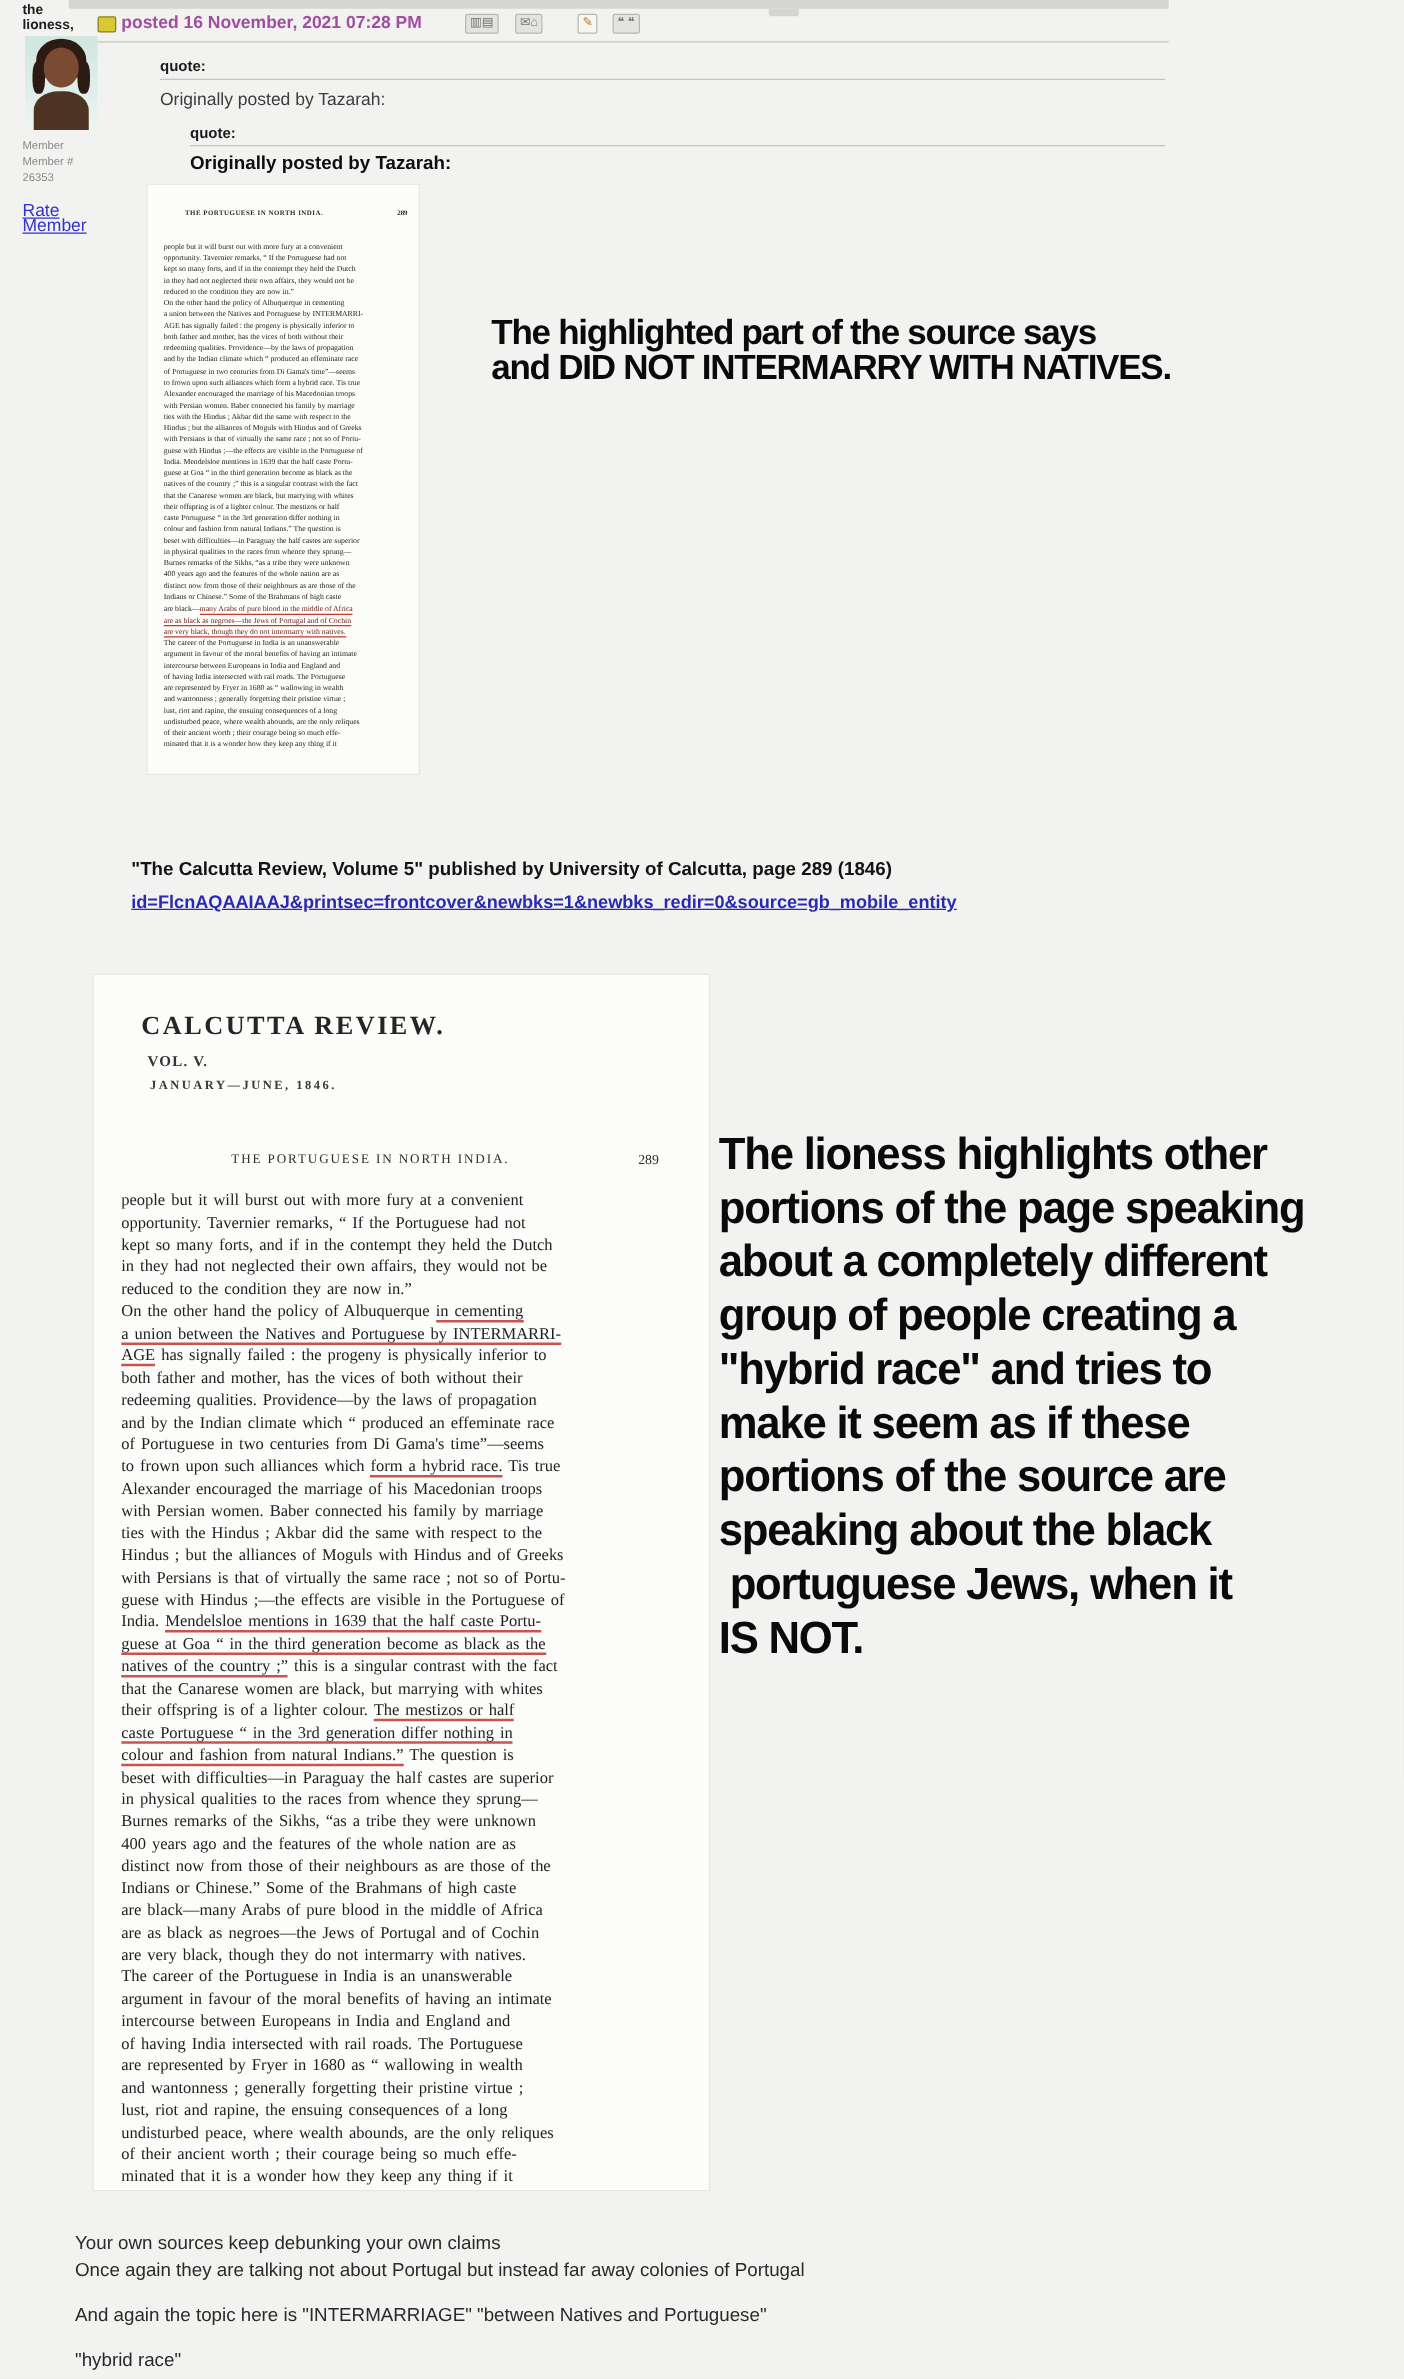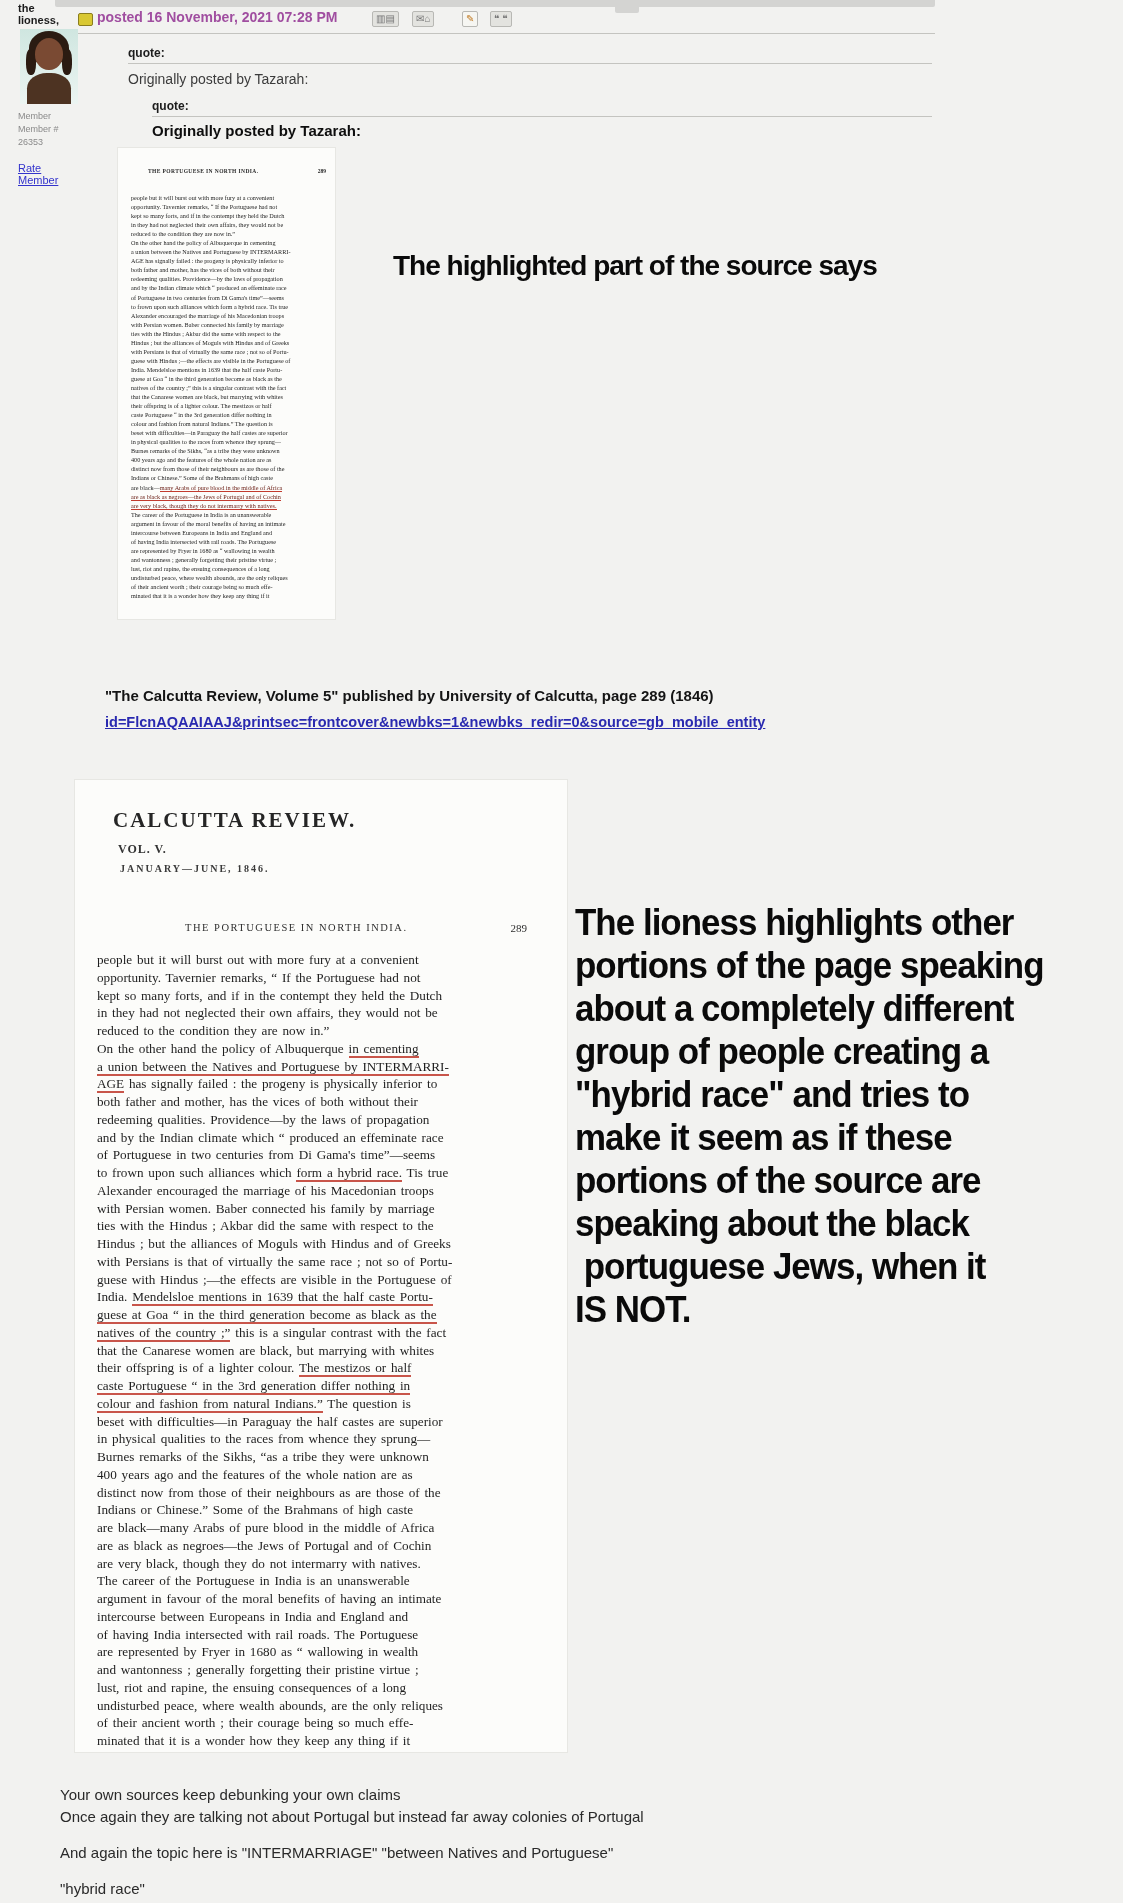--- a/index.html
+++ b/index.html
@@ -13,21 +13,21 @@
 
   
   .username{left:18px;top:2px;width:84px;font-size:11px;font-weight:bold;color:#1c1c1c;line-height:12px;}
   .avatar{left:20px;top:29px;width:58px;height:75px;background:linear-gradient(#cfe6e0,#ecf5f2);overflow:hidden;}
   .av-hair{position:absolute;left:9px;top:2px;width:40px;height:34px;background:#2b1b12;border-radius:50% 50% 45% 45%;}
   .av-face{position:absolute;left:15px;top:9px;width:28px;height:32px;background:#7a4a33;border-radius:50% 50% 48% 48%;}
   .av-hair2{position:absolute;left:6px;top:20px;width:10px;height:26px;background:#2b1b12;border-radius:40%;}
   .av-hair3{position:absolute;left:42px;top:20px;width:10px;height:26px;background:#2b1b12;border-radius:40%;}
   .av-body{position:absolute;left:7px;top:44px;width:44px;height:34px;background:#4d3322;border-radius:45% 45% 0 0;}
   .member-info{left:18px;top:110px;font-size:9px;color:#8a8a8a;line-height:13px;}
-  .rate-links{left:18px;top:162px;font-size:11px;color:#3333cc;line-height:12px;text-decoration:underline;cursor:pointer;}
+  .rate-links{left:18px;top:162px;font-size:14px;color:#3333cc;line-height:12px;text-decoration:underline;cursor:pointer;}
 
   
   .posted-icon{left:78px;top:13px;width:13px;height:11px;background:#d9c832;border:1px solid #8a7d1e;border-radius:2px;}
   .posted-text{left:97px;top:9px;font-size:14px;font-weight:bold;color:#a04ea0;}
   .hicon{top:11px;height:14px;font-size:10px;color:#777;background:#e3e3df;border:1px solid #b8b8b4;
          border-radius:2px;padding:0 3px;line-height:14px;cursor:pointer;}
   .hicon.edit{color:#c07820;background:#f6f6f2;}
   .rule{height:1px;background:#c4c4c0;}
 
   
@@ -160,20 +160,21 @@
         <div class="scan-line">and wantonness ; generally forgetting their pristine virtue ;</div>
         <div class="scan-line">lust, riot and rapine, the ensuing consequences of a long</div>
         <div class="scan-line">undisturbed peace, where wealth abounds, are the only reliques</div>
         <div class="scan-line">of their ancient worth ; their courage being so much effe-</div>
         <div class="scan-line">minated that it is a wonder how they keep any thing if it</div>
       </div>
   </div>
 
   <div class="abs annot annot1">
       <div>The highlighted part of the source says</div>
+      <div>and DID NOT INTERMARRY WITH NATIVES.</div>
     </div>
 
   <div class="abs caption">"The Calcutta Review, Volume 5" published by University of Calcutta, page 289 (1846)</div>
   <div class="abs glink">
     <div>id=FlcnAQAAIAAJ&amp;printsec=frontcover&amp;newbks=1&amp;newbks_redir=0&amp;source=gb_mobile_entity</div>
   </div>
 
   <div class="abs scan scan-large">
     <div class="masthead">CALCUTTA REVIEW.</div>
     <div class="vol">VOL. V.</div>

